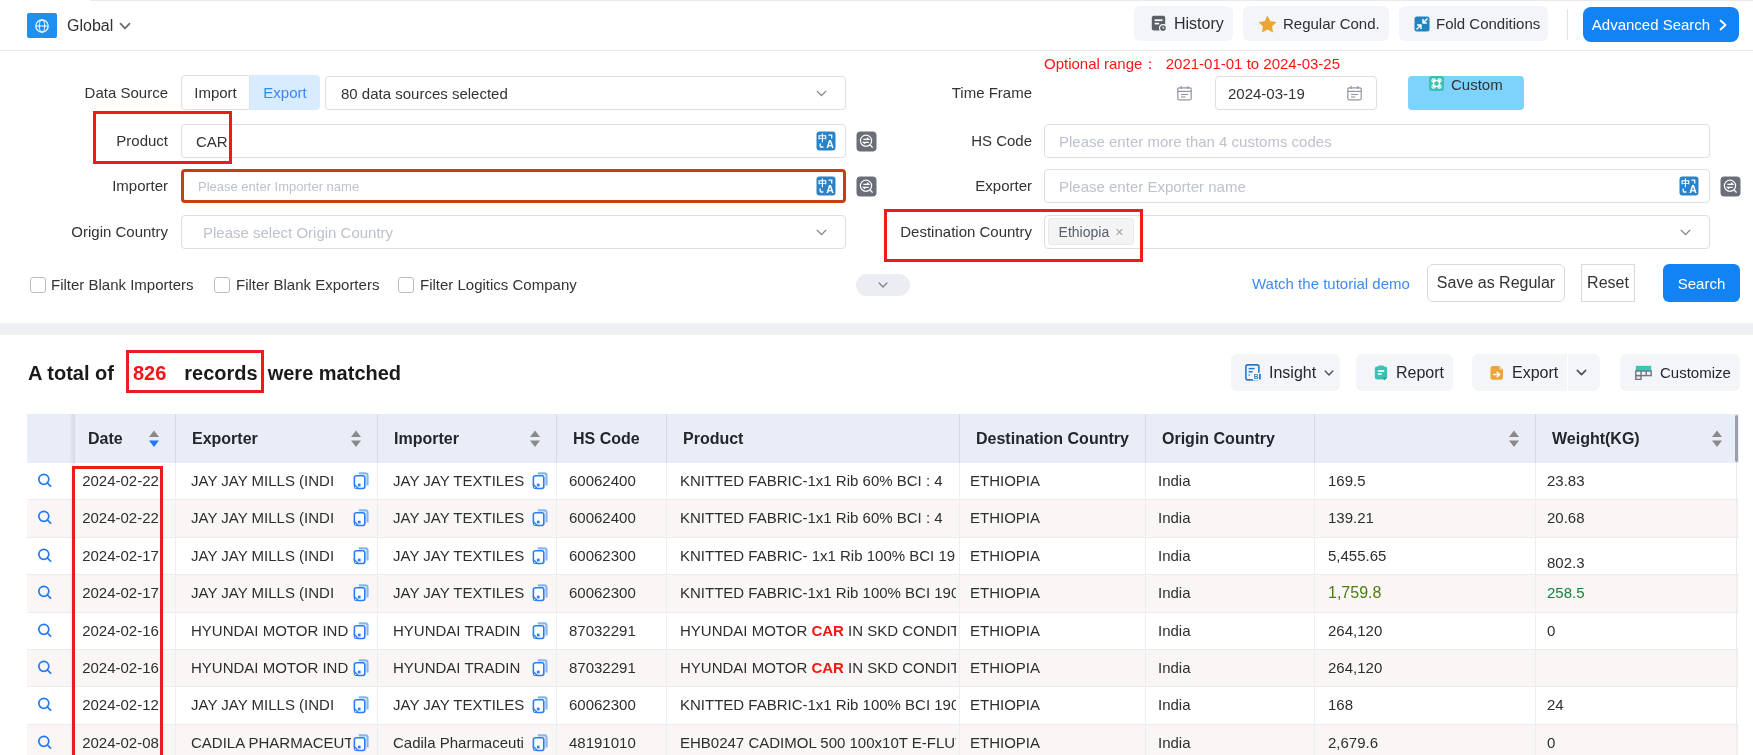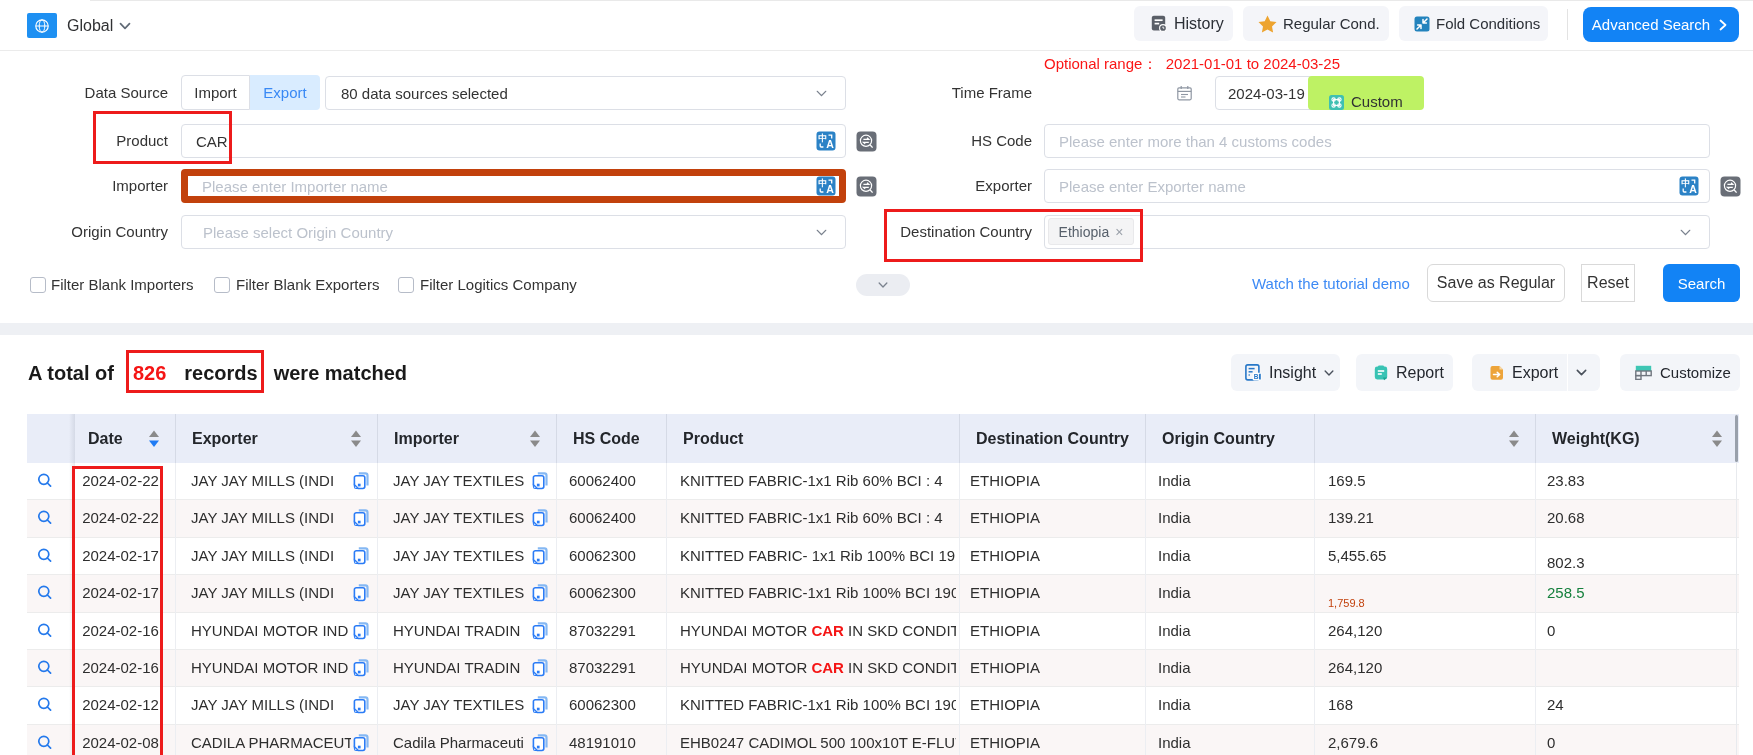--- a/index.html
+++ b/index.html
@@ -72,21 +72,21 @@
     <div style="position:absolute;left:1346px;top:85px">
       <svg width="17" height="17" viewBox="0 0 17 17" style="display:block">
         <rect x="1.8" y="2.8" width="13.4" height="12" rx="1.2" fill="none" stroke="#8f97a3" stroke-width="1.2"></rect>
         <line x1="1.8" y1="6.4" x2="15.2" y2="6.4" stroke="#8f97a3" stroke-width="1.2"></line>
         <line x1="5.2" y1="1" x2="5.2" y2="4" stroke="#8f97a3" stroke-width="1.2"></line>
         <line x1="11.8" y1="1" x2="11.8" y2="4" stroke="#8f97a3" stroke-width="1.2"></line>
         <line x1="5" y1="9.5" x2="12" y2="9.5" stroke="#8f97a3" stroke-width="1.1"></line>
         <line x1="5" y1="12" x2="9.5" y2="12" stroke="#8f97a3" stroke-width="1.1"></line>
       </svg>
     </div>
-    <div style="position:absolute;left:1308px;top:76px;width:116px;height:34px;background:#bef264;border-radius:4px;display:flex;align-items:flex-end;padding-left:21px">
+    <div style="position:absolute;left:1408px;top:76px;width:116px;height:34px;background:#7dd3fc;border-radius:4px;display:flex;align-items:flex-start;padding-left:21px">
       <svg width="15" height="15" viewBox="0 0 15 15" style="display:block">
         <rect x="0" y="0" width="15" height="15" rx="2.5" fill="#3fc0b2"></rect>
         <circle cx="4.6" cy="4.6" r="1.7" fill="none" stroke="#fff" stroke-width="1.1"></circle>
         <circle cx="10.4" cy="4.6" r="1.7" fill="none" stroke="#fff" stroke-width="1.1"></circle>
         <circle cx="4.6" cy="10.4" r="1.7" fill="none" stroke="#fff" stroke-width="1.1"></circle>
         <circle cx="10.4" cy="10.4" r="1.7" fill="none" stroke="#fff" stroke-width="1.1"></circle>
         <rect x="4.6" y="4.6" width="5.8" height="5.8" fill="none" stroke="#fff" stroke-width="1.1"></rect>
       </svg>
       <span style="margin-left:7px;font-size:15px;color:#303133">Custom</span>
     </div>
@@ -105,21 +105,21 @@
       <svg width="21" height="21" viewBox="0 0 21 21" style="display:block">
         <rect x="0.5" y="0.5" width="20" height="20" rx="4" fill="#696e77"></rect>
         <circle cx="10" cy="9.8" r="5.6" fill="none" stroke="#fff" stroke-width="1.2"></circle>
         <path d="M7.4 8.3 h5.4 l-1.8 -1.6 M12.8 11.3 h-5.4 l1.8 1.6" fill="none" stroke="#fff" stroke-width="1.2"></path>
         <line x1="14.2" y1="14" x2="16.6" y2="16.6" stroke="#fff" stroke-width="1.4"></line>
       </svg>
     </div>
     <div style="height:20px;line-height:20px;font-size:15px;color:#333;text-align:right;position:absolute;left:850px;top:131px;width:182px">HS Code</div>
     <div style="position:absolute;left:1044px;top:124px;width:666px;height:34px;background:#fff;border:1px solid #dcdfe6;border-radius:4px;display:flex;align-items:center;padding-left:14px;font-size:15px;color:#bcc2cc">Please enter more than 4 customs codes</div>
     <div style="height:20px;line-height:20px;font-size:15px;color:#333;text-align:right;position:absolute;left:0;top:176px;width:168px">Importer</div>
-    <div style="position:absolute;left:181px;top:169px;width:665px;height:34px;background:#fff;border:7px solid #c2410c;border-radius:4px;display:flex;align-items:center;padding-left:14px;font-size:15px;color:#bcc2cc">Please enter Importer name</div>
+    <div style="position:absolute;left:181px;top:169px;width:665px;height:34px;background:#fff;border:3px solid #c2410c;border-radius:4px;display:flex;align-items:center;padding-left:14px;font-size:13px;color:#bcc2cc">Please enter Importer name</div>
     <div style="position:absolute;left:816px;top:176px">
       <svg width="20" height="20" viewBox="0 0 20 20" style="display:block">
         <rect x="0.5" y="0.5" width="19" height="19" rx="3" fill="#2b82c6"></rect>
         <text x="2.2" y="9.6" font-family="Liberation Sans" font-size="9" font-weight="bold" fill="#fff">中</text>
         <text x="10.2" y="17.4" font-family="Liberation Sans" font-size="10.5" font-weight="bold" fill="#fff">A</text>
         <path d="M12.5 4.2 h3.2 v3.2" fill="none" stroke="#fff" stroke-width="1.3"></path>
         <path d="M4.2 12.4 v2.6 a1 1 0 0 0 1 1 h2.2" fill="none" stroke="#fff" stroke-width="1.3"></path>
       </svg>
     </div>
     <div style="position:absolute;left:856px;top:176px">
@@ -173,21 +173,21 @@
     <div style="position:absolute;left:856px;top:274px;width:54px;height:22px;background:#ebedf2;border-radius:11px;display:flex;align-items:center;justify-content:center">
       <svg width="12" height="12" viewBox="0 0 14 14" style="display:block">
         <path d="M2.5 4.7 L7 9.3 L11.5 4.7" fill="none" stroke="#7a828e" stroke-width="1.5" stroke-linecap="round" stroke-linejoin="round"></path>
       </svg>
     </div>
     <div style="position:absolute;left:1252px;top:274px;height:20px;line-height:20px;font-size:15px;color:#3d8af5">Watch the tutorial demo</div>
     <div style="position:absolute;left:1427px;top:264px;width:138px;height:38px;background:#fff;border:1px solid #d9d9d9;border-radius:6px;display:flex;align-items:center;justify-content:center;font-size:16px;color:#333">Save as Regular</div>
     <div style="position:absolute;left:1581px;top:264px;width:54px;height:38px;background:#fff;border:1px solid #d9d9d9;border-radius:0;display:flex;align-items:center;justify-content:center;font-size:16px;color:#333">Reset</div>
     <div style="position:absolute;left:1663px;top:264px;width:77px;height:38px;background:#1283f5;border-radius:6px;display:flex;align-items:center;justify-content:center;font-size:15px;color:#fff">Search</div>
     <div style="position:absolute;left:0;top:323px;width:1753px;height:12px;background:#eef0f4"></div>
-    <div style="position:absolute;left:28px;top:362px;height:23px;line-height:23px;font-size:20px;font-weight:bold;color:#1a1a1a">A total of<span style="color:#f51515;margin-left:19px">826</span><span style="margin-left:18px">records</span><span style="margin-left:16px">were matched</span></div>
+    <div style="position:absolute;left:28px;top:362px;height:23px;line-height:23px;font-size:20px;font-weight:bold;color:#1a1a1a">A total of<span style="color:#f51515;margin-left:19px">826</span><span style="margin-left:18px">records</span><span style="margin-left:10px">were matched</span></div>
     <div style="position:absolute;left:1231px;top:354px;width:109px;height:37px;background:#f3f5f9;border-radius:6px;display:flex;align-items:center;font-size:16px;color:#23272e;padding-left:14px">
       <svg width="17" height="17" viewBox="0 0 17 17" style="display:block">
         <rect x="0.9" y="0.9" width="13" height="15" rx="1.8" fill="none" stroke="#2878c8" stroke-width="1.6"></rect>
         <line x1="3.6" y1="4.6" x2="9.6" y2="4.6" stroke="#2878c8" stroke-width="1.5"></line>
         <line x1="3.6" y1="7.8" x2="7.6" y2="7.8" stroke="#2878c8" stroke-width="1.5"></line>
         <circle cx="4.2" cy="11" r="0.8" fill="#2878c8"></circle>
         <rect x="7.6" y="8.8" width="9" height="7.6" rx="1.4" fill="#fff"></rect>
         <text x="8.8" y="15" font-family="Liberation Sans" font-size="6.5" font-weight="bold" fill="#2878c8">BI</text>
         <line x1="15" y1="9.8" x2="15" y2="15.4" stroke="#2878c8" stroke-width="1.6"></line>
       </svg>
@@ -437,21 +437,21 @@
             <path d="M5.8 1.3 h6.6 a2.1 2.1 0 0 1 2.1 2.1 v10.2" fill="none" stroke="#85b8f3" stroke-width="2.2"></path>
             <path d="M3.3 3.7 h6.6 a1.9 1.9 0 0 1 1.9 1.9 v9 a1.9 1.9 0 0 1 -1.9 1.9 h-4.7 l-3.8 -3.6 v-7.3 a1.9 1.9 0 0 1 1.9 -1.9 z" fill="#fff" stroke="#2b7cf6" stroke-width="1.6"></path>
             <path d="M1.4 12.9 l3.8 3.6 h-2 a1.8 1.8 0 0 1 -1.8 -1.8 z" fill="#fff" stroke="#2b7cf6" stroke-width="1.1"></path>
             <rect x="4.9" y="11.7" width="2.7" height="2.7" fill="#2b7cf6"></rect>
           </svg>
         </div>
         <div style="position:absolute;left:542px;top:0;height:36px;line-height:36px;font-size:15px;color:#2e2e2e">60062300</div>
         <div style="position:absolute;left:653px;top:0;width:276px;overflow:hidden;height:36px;line-height:36px;font-size:15px;color:#2e2e2e;white-space:nowrap">KNITTED FABRIC-1x1 Rib 100% BCI 190</div>
         <div style="position:absolute;left:943px;top:0;height:36px;line-height:36px;font-size:15px;color:#2e2e2e">ETHIOPIA</div>
         <div style="position:absolute;left:1131px;top:0;height:36px;line-height:36px;font-size:15px;color:#2e2e2e">India</div>
-        <div style="position:absolute;left:1301px;top:10px;height:36px;line-height:36px;font-size:11px;color:#c2410c">1,759.8</div>
+        <div style="position:absolute;left:1301px;top:0;height:36px;line-height:36px;font-size:16px;color:#4d7c0f">1,759.8</div>
         <div style="position:absolute;left:1520px;top:0;height:36px;line-height:36px;font-size:15px;color:#15803d">258.5</div>
       </div>
       <div style="position:absolute;left:0;top:198.6px;width:1712px;height:37.4px;background:#fff;border-bottom:1px solid #ececec">
         <div style="position:absolute;left:148px;top:0;width:1px;height:37.4px;background:#eceef2"></div>
         <div style="position:absolute;left:350px;top:0;width:1px;height:37.4px;background:#eceef2"></div>
         <div style="position:absolute;left:529px;top:0;width:1px;height:37.4px;background:#eceef2"></div>
         <div style="position:absolute;left:639px;top:0;width:1px;height:37.4px;background:#eceef2"></div>
         <div style="position:absolute;left:932px;top:0;width:1px;height:37.4px;background:#eceef2"></div>
         <div style="position:absolute;left:1118px;top:0;width:1px;height:37.4px;background:#eceef2"></div>
         <div style="position:absolute;left:1287px;top:0;width:1px;height:37.4px;background:#eceef2"></div>

